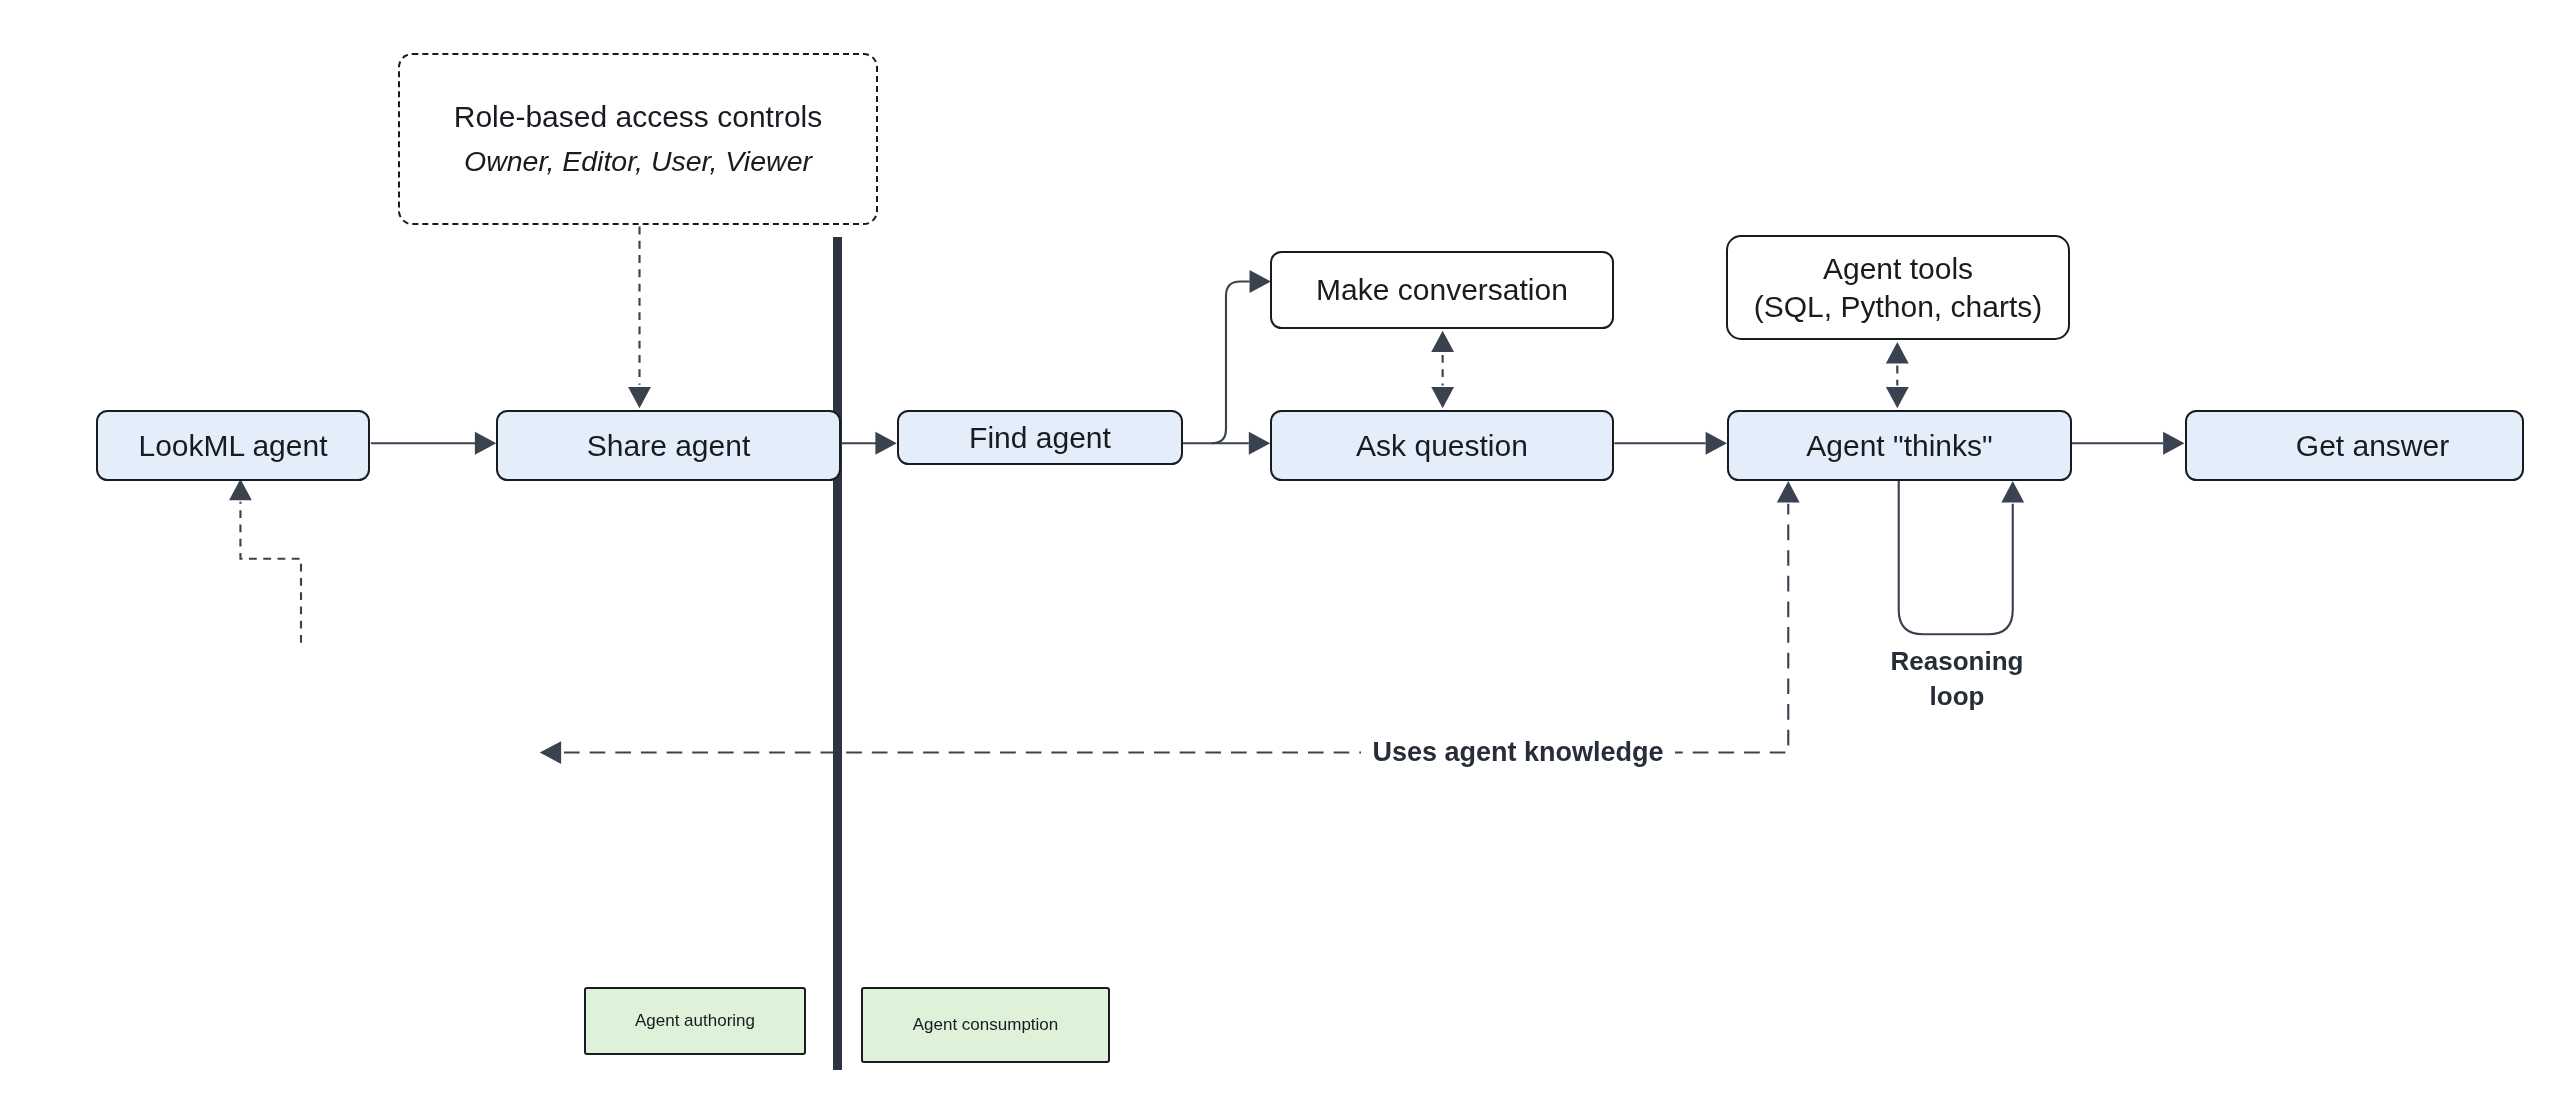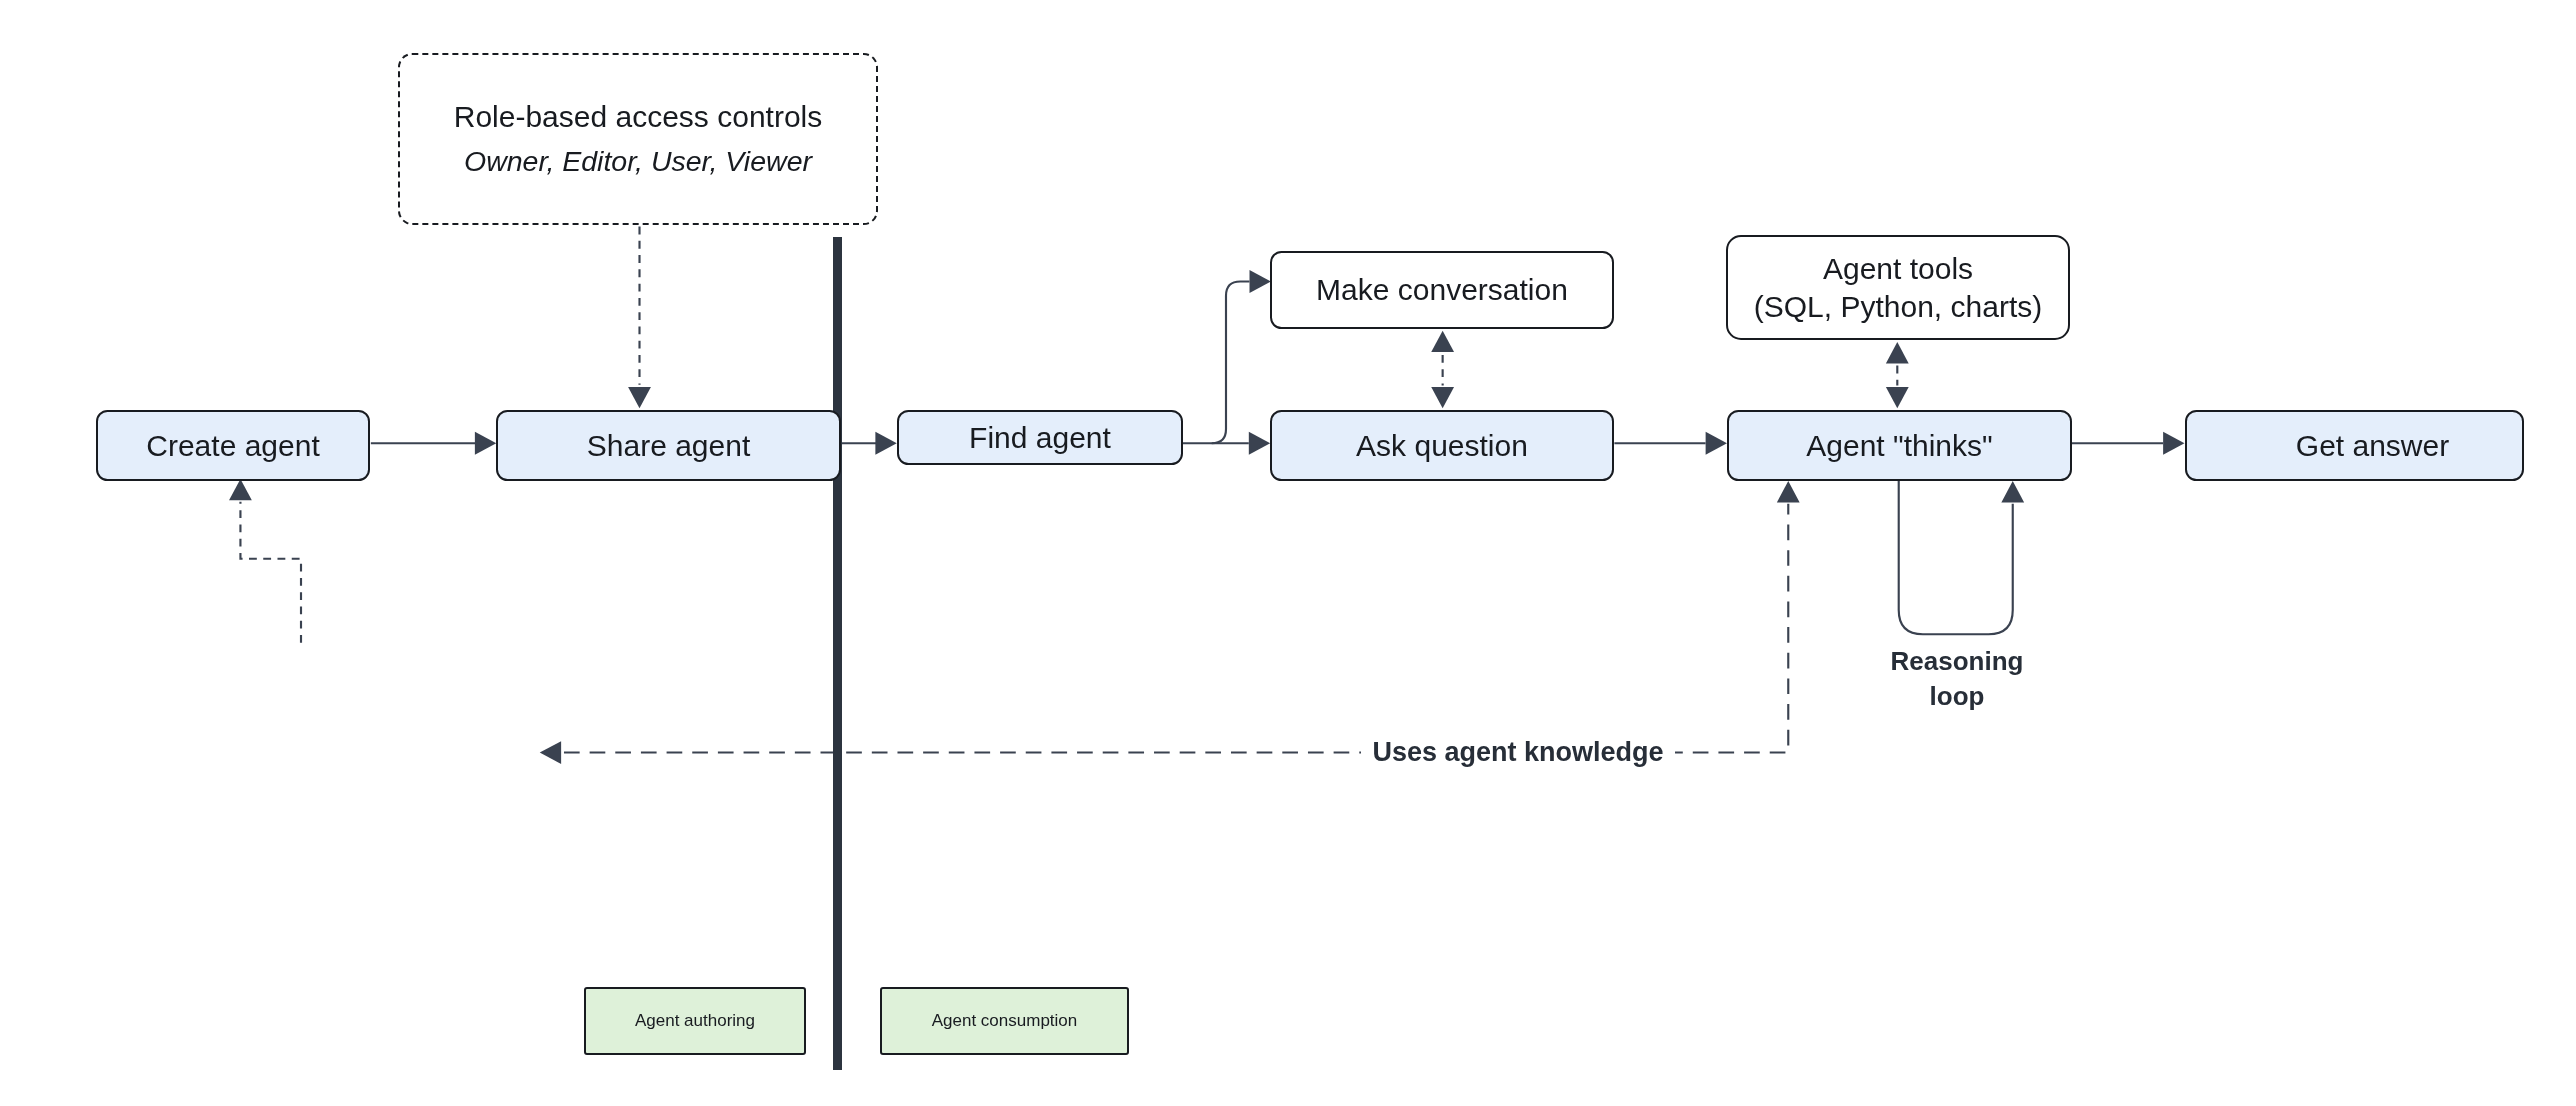--- a/index.html
+++ b/index.html
@@ -97,21 +97,21 @@
     </g>
     <g>
       <path class="wire" d="M2664 675 V856 Q2664 890 2698 890 H2790 Q2824 890 2824 856 V707"></path>
       <polygon class="head" points="2824,675 2808,705 2840,705"></polygon>
     </g>
   </svg>
 
   <div class="divider" style="left:833px;top:237px;width:9.3px;height:833px;"></div>
 
   <div class="node" style="left:96px;top:410px;width:274px;height:71px;">
-    <span>Create agent</span>
+    <span>LookML agent</span>
   </div>
   <div class="node" style="left:496px;top:410px;width:345px;height:71px;">
     <span>Share agent</span>
   </div>
   <div class="node" style="left:897px;top:410px;width:286px;height:55px;">
     <span>Find agent</span>
   </div>
   <div class="node" style="left:1270px;top:410px;width:344px;height:71px;">
     <span>Ask question</span>
   </div>
@@ -136,18 +136,18 @@
   </div>
 
 
   <div class="conn-label" style="left:1361px;top:731px;width:314px;height:43px;">Uses agent knowledge</div>
   <div class="conn-label" style="left:1860px;top:640px;width:194px;height:78px;font-size:26px;">Reasoning
 loop</div>
 
   <div class="zone-label" style="left:584px;top:987px;width:222px;height:68px;">
     <span>Agent authoring</span>
   </div>
-  <div class="zone-label" style="left:880px;top:987px;width:249px;height:68px;">
+  <div class="zone-label" style="left:861px;top:987px;width:249px;height:76px;">
     <span>Agent consumption</span>
   </div>
 
 </div>
 
 
 </body></html>

